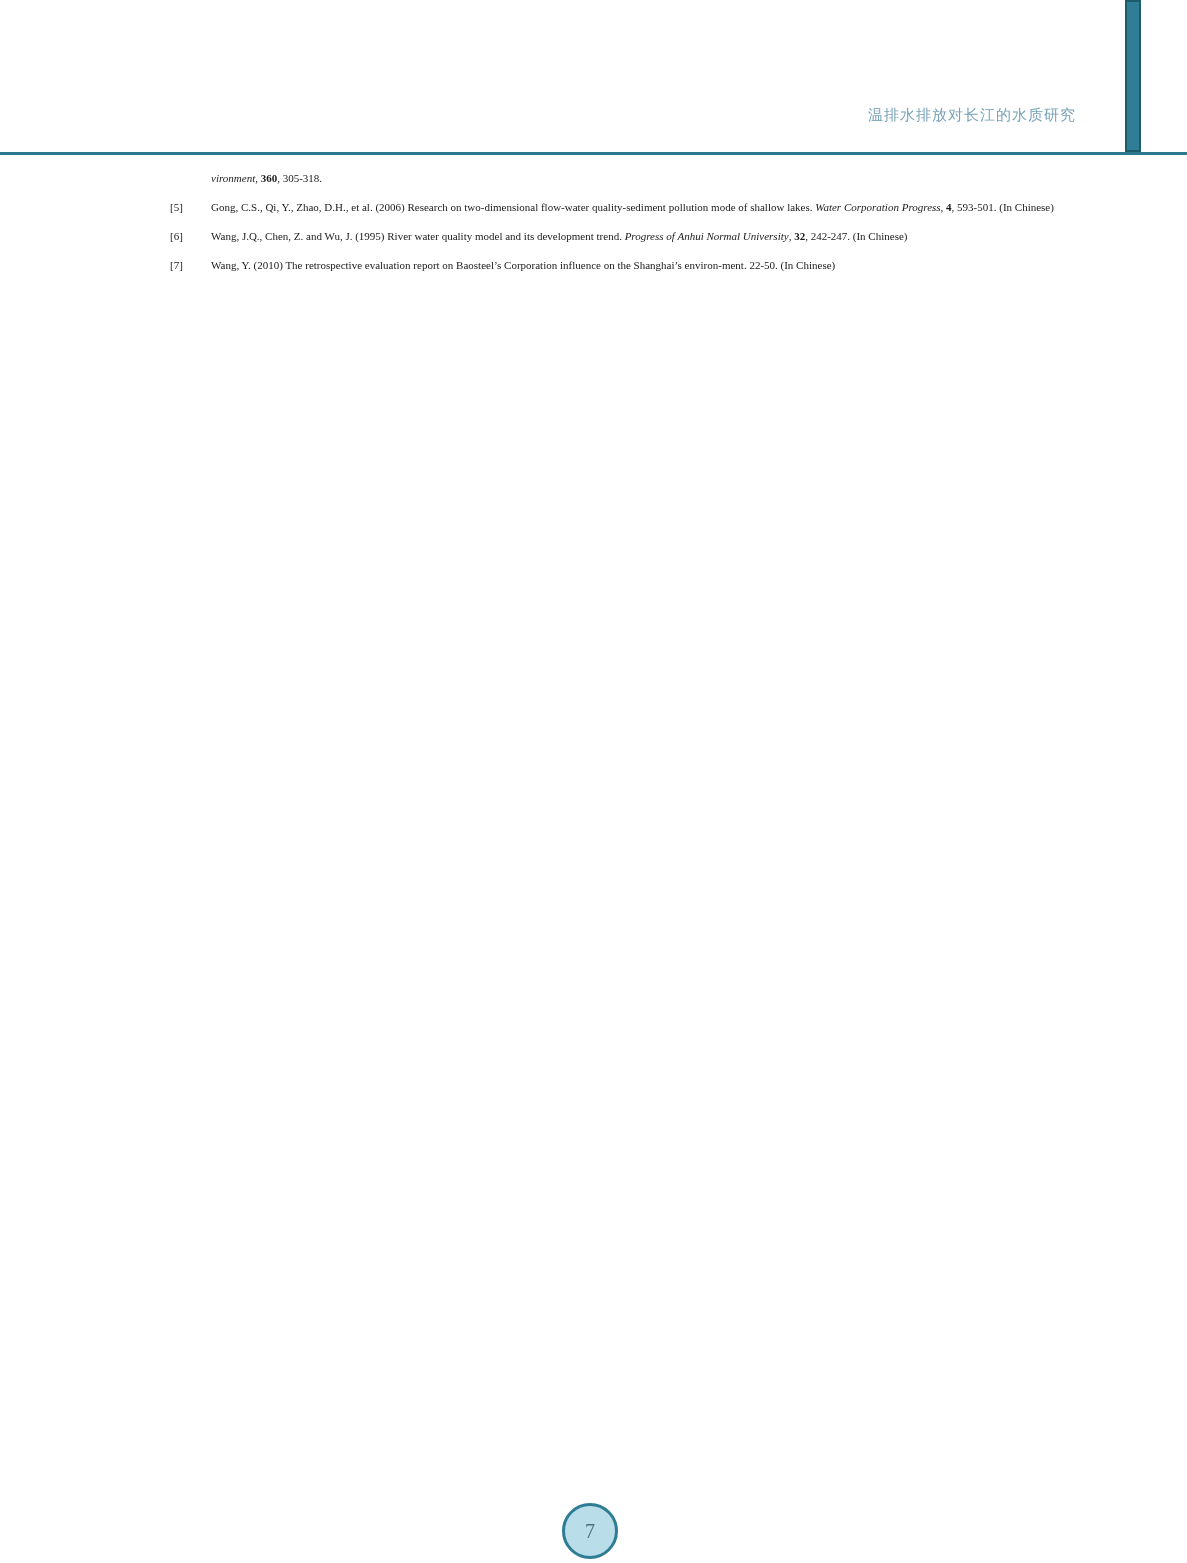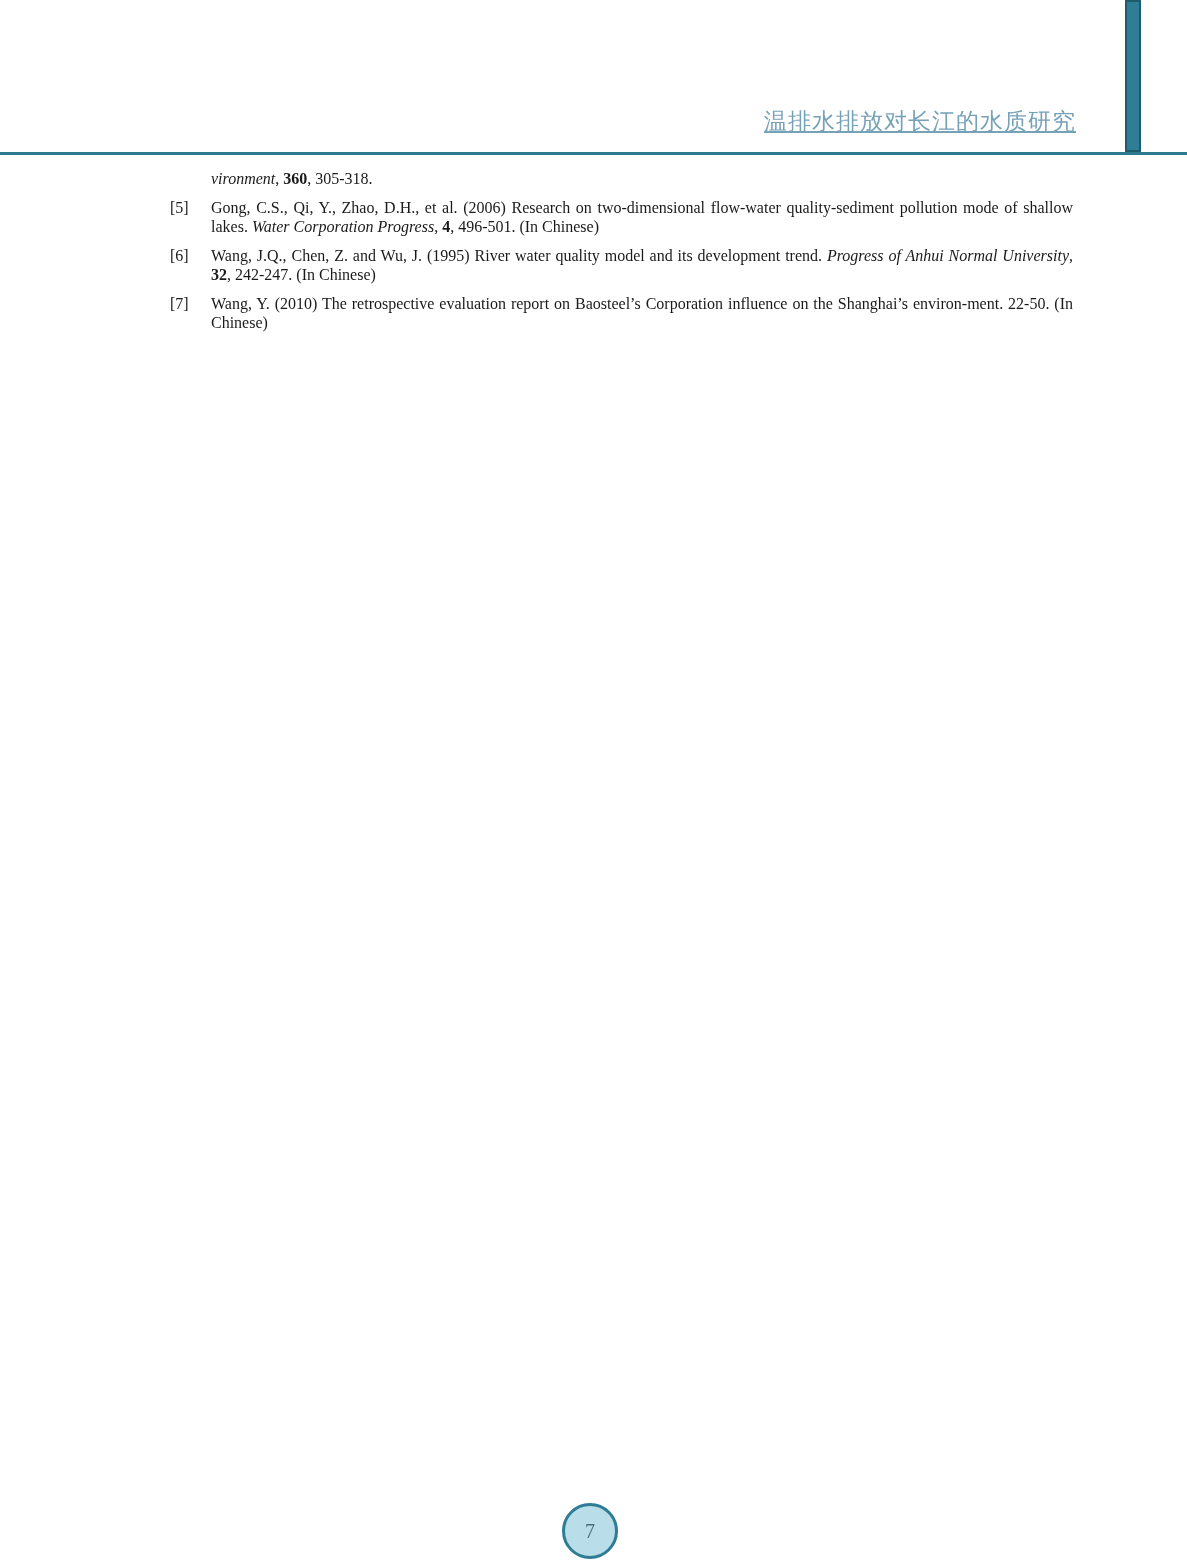--- a/index.html
+++ b/index.html
@@ -17,40 +17,39 @@
     top: 0;
     width: 12px;
     height: 148px;
     background: #2f7e95;
     border: 2px solid #1e5b6d;
   }
   .header-title {
     position: absolute;
     top: 106px;
     right: 111px;
-    font-size: 23px;
+    font-size: 15px;
     letter-spacing: 1px;
     color: #76a2b8;
     white-space: nowrap;
-    text-decoration: underline;
   }
   .header-rule {
     position: absolute;
     left: 0;
     top: 152px;
     width: 1187px;
     height: 3px;
     background: #2d7a8e;
   }
   .references {
     position: absolute;
     left: 170px;
     top: 169px;
     width: 903px;
-    font-size: 16px;
+    font-size: 11px;
     line-height: 19px;
     color: #1a1a1a;
   }
   .ref-continuation {
     margin: 0 0 10px 41px;
   }
   .ref {
     display: flex;
     margin: 0 0 10px 0;
   }
@@ -93,21 +92,21 @@
   <div class="header-title">温排水排放对长江的水质研究</div>
 
   <div class="header-rule"></div>
 
   <div class="references">
 
     <p class="ref-continuation"><span class="i">vironment</span><span>, </span><span class="b">360</span><span>, 305-318.</span></p>
 
     <div class="ref">
       <span class="ref-label">[5]</span>
-      <span class="ref-text"><span>Gong, C.S., Qi, Y., Zhao, D.H., et al. (2006) Research on two-dimensional flow-water quality-sediment pollution mode of shallow lakes. </span><span class="i">Water Corporation Progress</span><span>, </span><span class="b">4</span><span>, 496-501. (In Chinese)</span></span>
+      <span class="ref-text"><span>Gong, C.S., Qi, Y., Zhao, D.H., et al. (2006) Research on two-dimensional flow-water quality-sediment pollution mode of shallow lakes. </span><span class="i">Water Corporation Progress</span><span>, </span><span class="b">4</span><span>, 593-501. (In Chinese)</span></span>
     </div>
 
     <div class="ref">
       <span class="ref-label">[6]</span>
       <span class="ref-text"><span>Wang, J.Q., Chen, Z. and Wu, J. (1995) River water quality model and its development trend. </span><span class="i">Progress of Anhui Normal University</span><span>, </span><span class="b">32</span><span>, 242-247. (In Chinese)</span></span>
     </div>
 
     <div class="ref">
       <span class="ref-label">[7]</span>
       <span class="ref-text"><span>Wang, Y. (2010) The retrospective evaluation report on Baosteel’s Corporation influence on the Shanghai’s environ-ment. 22-50. (In Chinese)</span></span>

